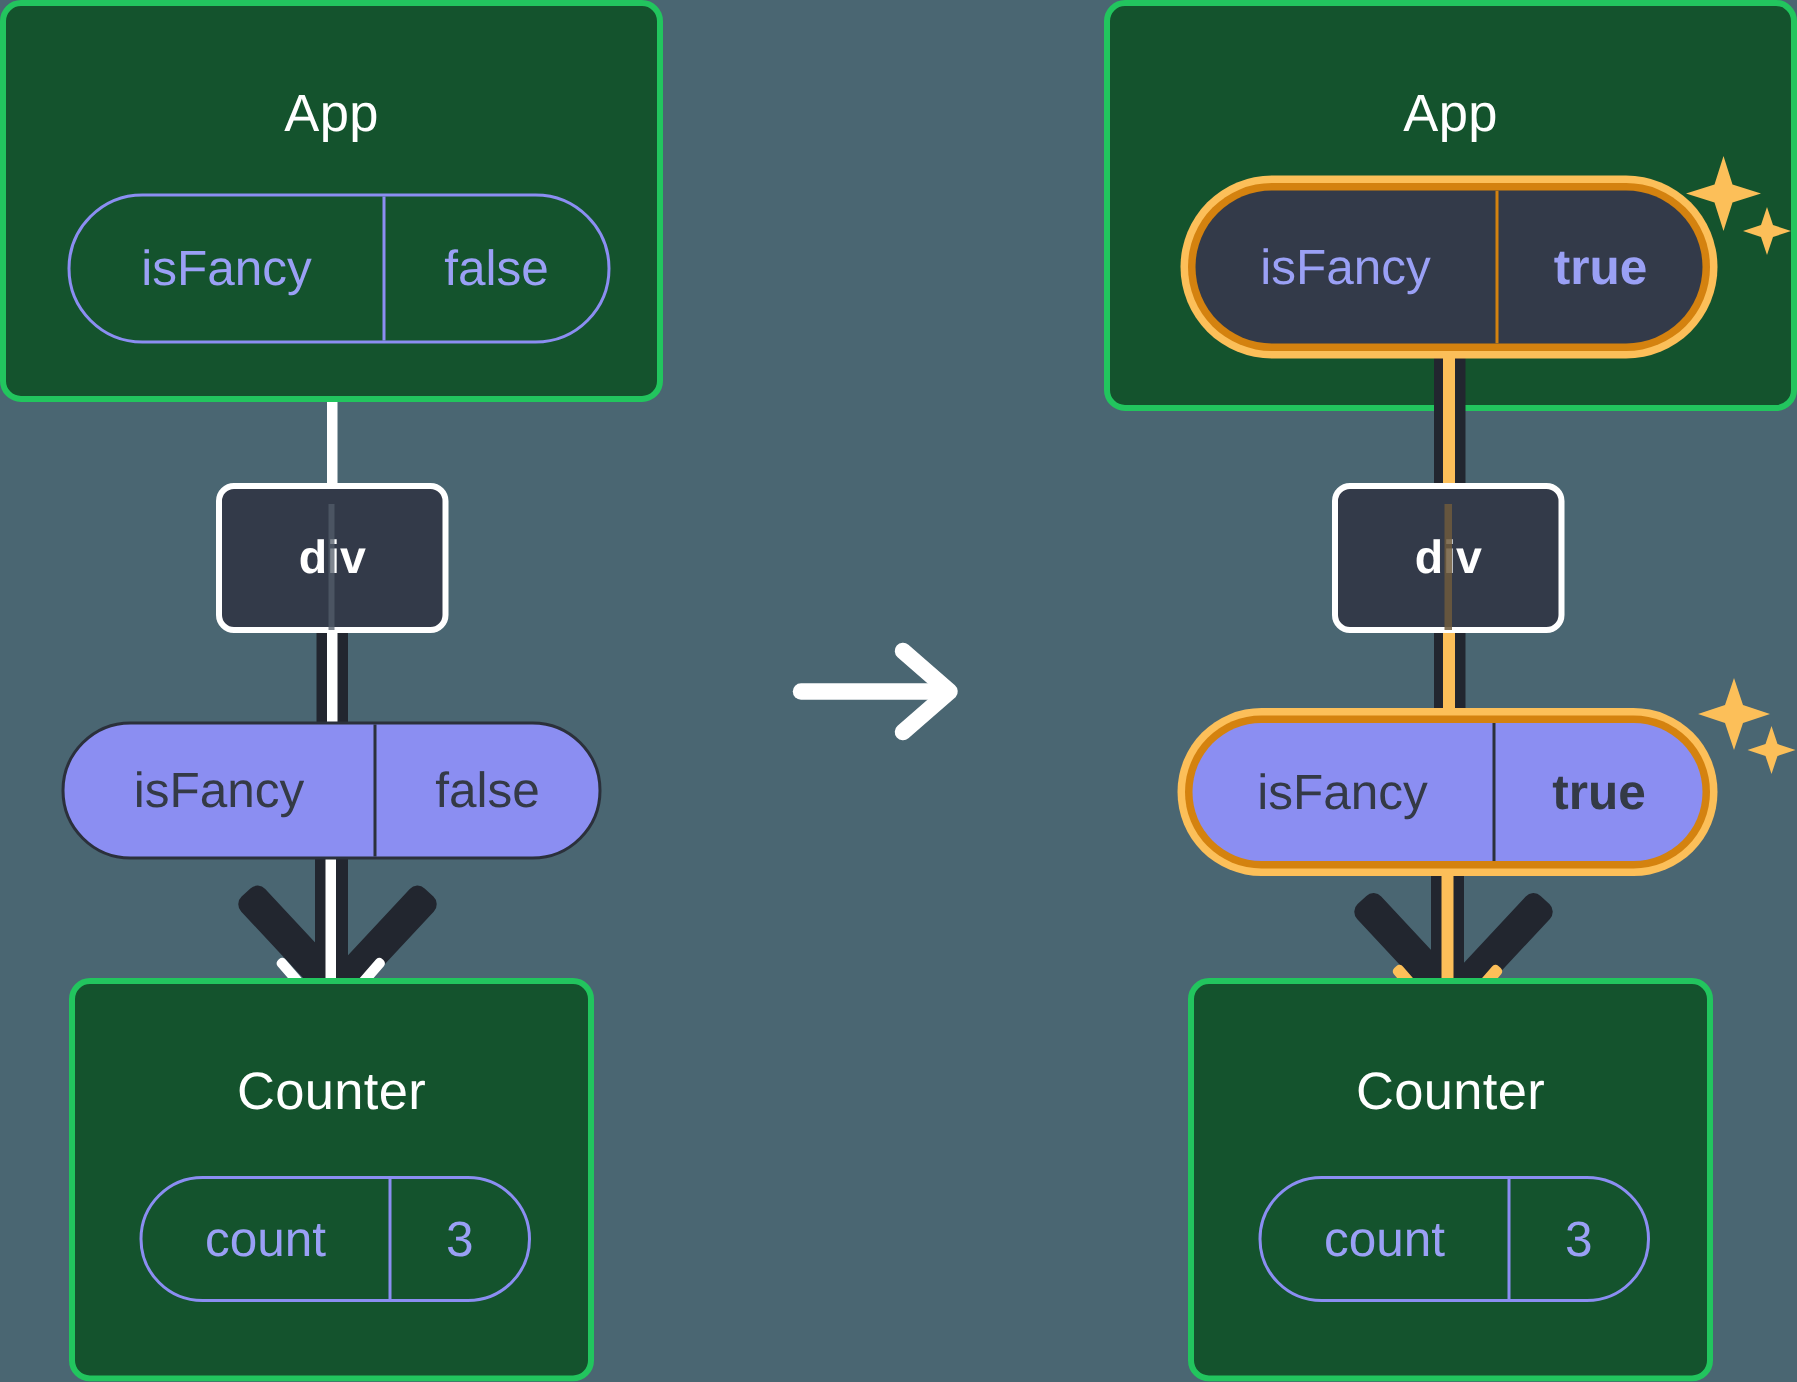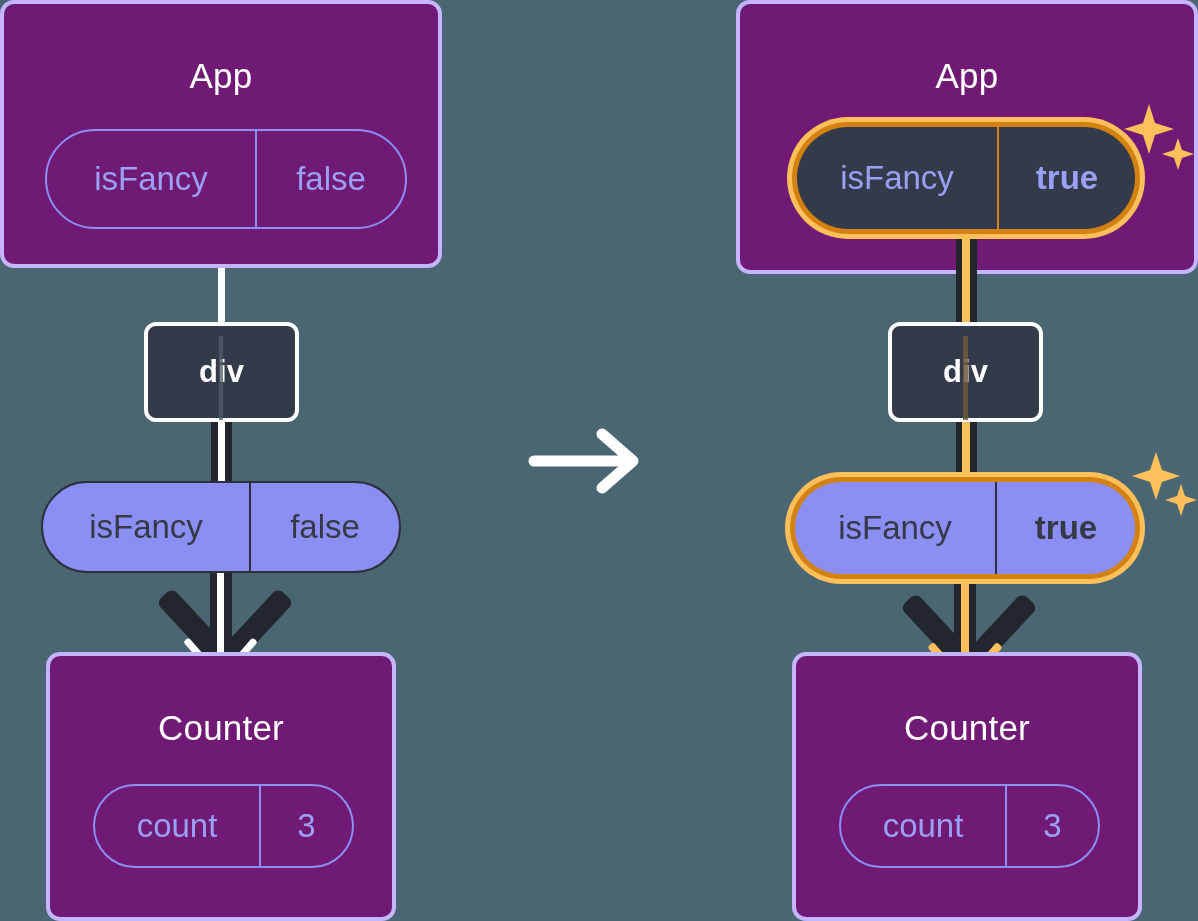--- a/index.html
+++ b/index.html
@@ -8,22 +8,22 @@
     background:#4a6672;
     font-family:"Liberation Sans", sans-serif;
     overflow:hidden;
     position:relative;
   }
   .stage{position:absolute;inset:0;}
 
   
   .panel{
     position:absolute;
-    background:#701a75;
-    border:4px solid #c4b5fd;
+    background:#14532d;
+    border:4px solid #22c55e;
     border-radius:14px;
     box-sizing:border-box;
     z-index:5;
   }
   .panel-title{
     position:absolute;
     left:0;right:0;
     text-align:center;
     color:#ffffff;
     font-size:35px;

